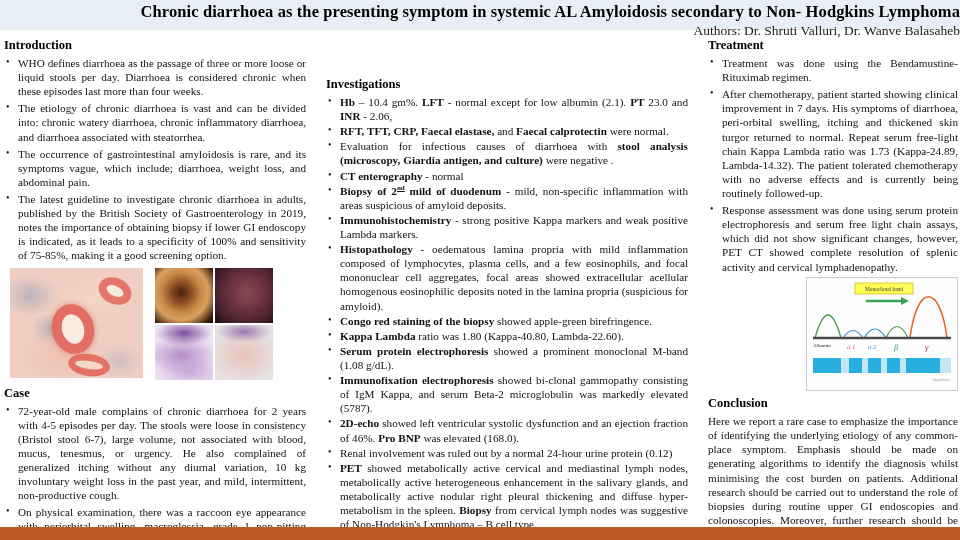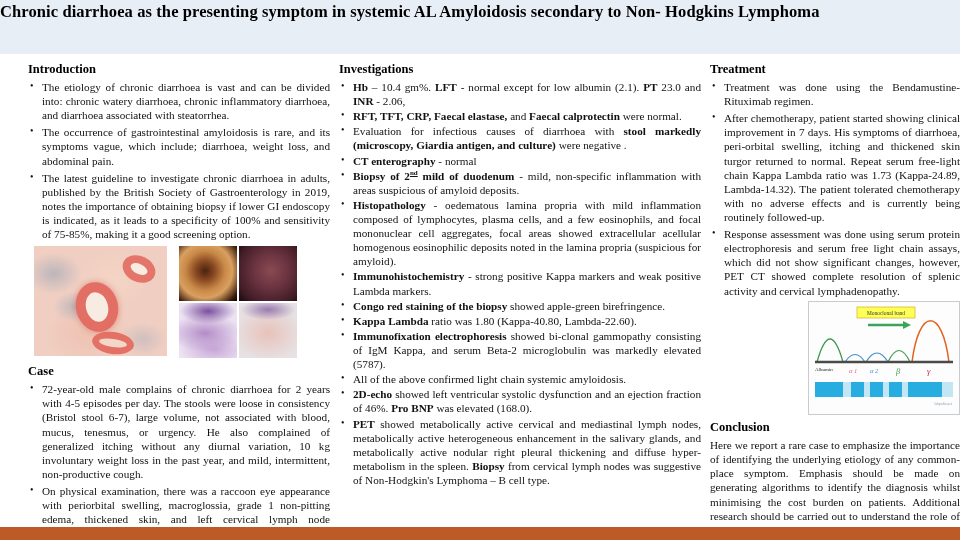--- a/index.html
+++ b/index.html
@@ -2,26 +2,26 @@
 <html style="--header-bg: #e8eef5; --footer-bar: #bd5b28;"><head>
 <meta charset="utf-8">
 <style>
   :root{ --header-bg:#e8eef5; --footer-bar:#bd5b28; }
   *{margin:0;padding:0;box-sizing:border-box;}
   html,body{width:960px;height:540px;}
   body{
     font-family:"Liberation Serif","DejaVu Serif",serif;
     background:#fff;color:#111;overflow:hidden;position:relative;
   }
-  .header{height:54px;background:var(--header-bg);text-align:left;padding-top:2px;}
+  .header{height:30px;background:var(--header-bg);text-align:right;padding-top:2px;}
   .title{font-size:16.5px;font-weight:bold;color:#000;line-height:20px;letter-spacing:.1px;}
   .authors{font-size:13.5px;color:#1a1a1a;line-height:17px;}
-  .body{display:flex;padding:5px 10px 0 28px;gap:9px;height:366px;}
+  .body{display:flex;padding:5px 10px 0 4px;gap:20px;height:366px;}
   .col-left{width:302px;flex:none;}
-  .col-mid{width:362px;flex:none;}
+  .col-mid{width:362px;flex:none;margin-top:39px;}
   .col-right{width:250px;flex:none;}
   .sec{font-size:12.5px;font-weight:bold;margin:3px 0 3px;color:#000;}
   ul.blts{list-style:none;}
   ul.blts li{position:relative;padding-left:14px;font-size:11.2px;line-height:1.26;text-align:justify;margin-bottom:3px;}
   ul.blts li::before{content:"\2022";position:absolute;left:2px;top:0;font-size:10px;}
   ul.tight li{margin-bottom:1px;}
   sup{font-size:7px;text-decoration:underline;}
   .img-row{display:flex;gap:12px;margin:5px 0 6px 6px;}
   .histo-congo{position:relative;width:133px;height:110px;overflow:hidden;flex:none;
     background:
@@ -50,27 +50,29 @@
       #e6e2e4;}
   .chart-box{width:152px;margin:3px 0 5px auto;border:1px solid #c8ccd2;background:#fdfdfd;padding:2px;}
   .concl-text{font-size:11.2px;line-height:1.27;text-align:justify;}
   .footer{position:absolute;left:0;bottom:0;width:960px;height:13px;background:var(--footer-bar);}
 </style>
 </head>
 <body>
 
 <div class="header">
   <div class="title">Chronic diarrhoea as the presenting symptom in systemic AL Amyloidosis secondary to Non- Hodgkins Lymphoma</div>
+  <div class="authors">Authors: Dr. Shruti Valluri, Dr. Wanve Balasaheb</div>
 </div>
 
 <div class="body">
 
   <div class="col-left">
     <div class="sec">Introduction</div>
     <ul class="blts">
+        <li><span>WHO defines diarrhoea as the passage of three or more loose or liquid stools per day. Diarrhoea is considered chronic when these episodes last more than four weeks.</span></li>
         <li><span>The etiology of chronic diarrhoea is vast and can be divided into: chronic watery diarrhoea, chronic inflammatory diarrhoea, and diarrhoea associated with steatorrhea.</span></li>
         <li><span>The occurrence of gastrointestinal amyloidosis is rare, and its symptoms vague, which include; diarrhoea, weight loss, and abdominal pain.</span></li>
         <li><span>The latest guideline to investigate chronic diarrhoea in adults, published by the British Society of Gastroenterology in 2019, notes the importance of obtaining biopsy if lower GI endoscopy is indicated, as it leads to a specificity of 100% and sensitivity of 75-85%, making it a good screening option.</span></li>
       </ul>
 
     <div class="img-row">
       <div class="histo-congo">
         <div class="ring r1"></div>
         <div class="ring r2"></div>
         <div class="ring r3"></div>
@@ -88,30 +90,31 @@
         <li><span>72-year-old male complains of chronic diarrhoea for 2 years with 4-5 episodes per day. The stools were loose in consistency (Bristol stool 6-7), large volume, not associated with blood, mucus, tenesmus, or urgency. He also complained of generalized itching without any diurnal variation, 10 kg involuntary weight loss in the past year, and mild, intermittent, non-productive cough.</span></li>
         <li><span>On physical examination, there was a raccoon eye appearance with periorbital swelling, macroglossia, grade 1 non-pitting edema, thickened skin, and left cervical lymph node enlargement (1cm).</span></li>
       </ul>
   </div>
 
   <div class="col-mid">
     <div class="sec">Investigations</div>
     <ul class="blts tight">
         <li><b>Hb</b><span> – 10.4 gm%. </span><b>LFT</b><span> - normal except for low albumin (2.1). </span><b>PT</b><span>  23.0 and </span><b>INR</b><span> - 2.06,</span></li>
         <li><b>RFT, TFT, CRP, Faecal elastase,</b><span> and </span><b>Faecal calprotectin</b><span> were normal.</span></li>
-        <li><span>Evaluation for infectious causes of diarrhoea with </span><b>stool markedly (microscopy, Giardia antigen, and culture)</b><span> were negative .</span></li>
+        <li><span>Evaluation for infectious causes of diarrhoea with </span><b>stool analysis (microscopy, Giardia antigen, and culture)</b><span> were negative .</span></li>
         <li><b>CT enterography</b><span> - normal</span></li>
         <li><b>Biopsy of 2</b><b><sup>nd</sup></b><b> mild of duodenum</b><span> - mild, non-specific inflammation with areas suspicious of amyloid deposits.</span></li>
+        <li><b>Immunohistochemistry</b><span> - strong positive Kappa markers and weak positive Lambda markers.</span></li>
         <li><b>Histopathology</b><span> - oedematous lamina propria with mild inflammation composed of lymphocytes, plasma cells, and a few eosinophils, and focal mononuclear cell aggregates, focal areas showed extracellular acellular homogenous eosinophilic deposits noted in the lamina propria (suspicious for amyloid).</span></li>
-        <li><b>Immunohistochemistry</b><span> - strong positive Kappa markers and weak positive Lambda markers.</span></li>
         <li><b>Congo red staining of the biopsy</b><span> showed apple-green birefringence.</span></li>
         <li><b>Kappa Lambda</b><span> ratio was 1.80 (Kappa-40.80, Lambda-22.60).</span></li>
+        <li><b>Serum protein electrophoresis</b><span> showed a prominent monoclonal M-band (1.08 g/dL).</span></li>
         <li><b>Immunofixation electrophoresis</b><span> showed bi-clonal gammopathy consisting of IgM Kappa, and serum Beta-2 microglobulin was markedly elevated (5787).</span></li>
-        <li><span>All of the above confirmed light chain systemic amyloidosis.</span></li>
         <li><b>2D-echo</b><span> showed left ventricular systolic dysfunction and an ejection fraction of 46%. </span><b>Pro BNP</b><span> was elevated (168.0).</span></li>
+        <li><span>Renal involvement was ruled out by a normal 24-hour urine protein (0.12)</span></li>
         <li><b>PET</b><span> showed metabolically active cervical and mediastinal lymph nodes, metabolically active heterogeneous enhancement in the salivary glands, and metabolically active nodular right pleural thickening and diffuse hyper-metabolism in the spleen. </span><b>Biopsy</b><span> from cervical lymph nodes was suggestive of Non-Hodgkin's Lymphoma – B cell type.</span></li>
       </ul>
   </div>
 
   <div class="col-right">
     <div class="sec">Treatment</div>
     <ul class="blts">
         <li><span>Treatment was done using the Bendamustine-Rituximab regimen.</span></li>
         <li><span>After chemotherapy, patient started showing clinical improvement in 7 days. His symptoms of diarrhoea, peri-orbital swelling, itching and thickened skin turgor returned to normal. Repeat serum free-light chain Kappa Lambda ratio was 1.73 (Kappa-24.89, Lambda-14.32). The patient tolerated chemotherapy with no adverse effects and is currently being routinely followed-up.</span></li>
         <li><span>Response assessment was done using serum protein electrophoresis and serum free light chain assays, which did not show significant changes, however, PET CT showed complete resolution of splenic activity and cervical lymphadenopathy.</span></li>

